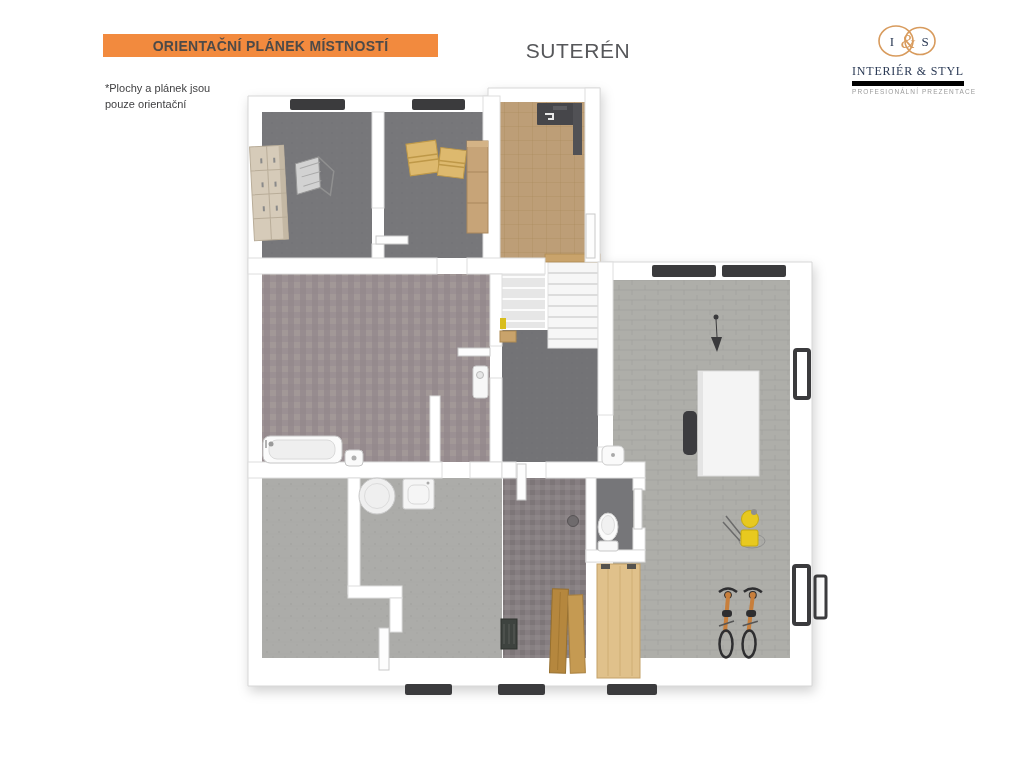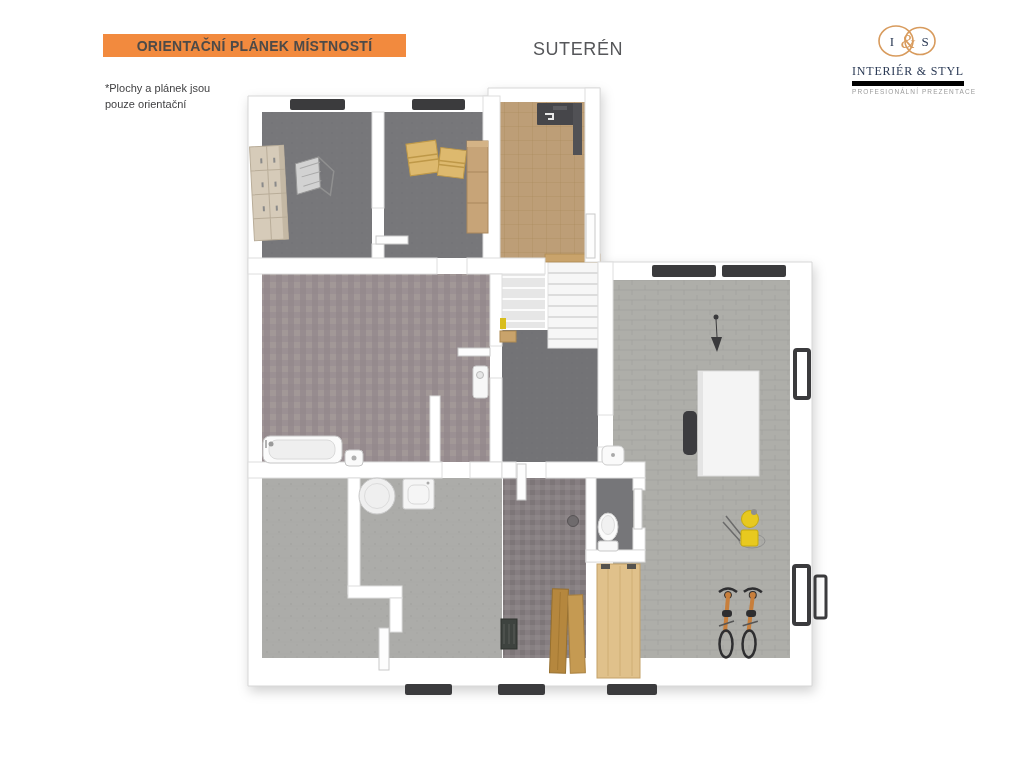--- a/index.html
+++ b/index.html
@@ -1,22 +1,22 @@
 <!DOCTYPE html>
 <html><head>
 <meta charset="utf-8">
 <style>
   html,body{margin:0;padding:0;background:#ffffff;}
   body{width:1024px;height:768px;position:relative;overflow:hidden;
        font-family:"Liberation Sans", sans-serif;}
-  .banner{position:absolute;left:103px;top:34px;width:303px;height:23px;
+  .banner{position:absolute;left:103px;top:34px;width:335px;height:23px;
           background:#F28A3E;display:flex;align-items:center;justify-content:center;
           font-size:14px;font-weight:bold;letter-spacing:.3px;color:#4D4A48;}
   .floor-title{position:absolute;left:478px;top:39px;width:200px;text-align:center;
-          font-size:18px;color:#56575A;letter-spacing:.6px;}
+          font-size:21px;color:#56575A;letter-spacing:.6px;}
   .disclaimer{position:absolute;left:105px;top:81px;font-size:11px;color:#3F3F41;
           line-height:1.45;}
   .logo{position:absolute;left:852px;top:18px;width:112px;text-align:center;}
   .logo .rings{display:block;margin:0 auto;}
   .logo .name{font-family:"Liberation Serif", serif;font-size:12px;color:#2B3A55;
           letter-spacing:.8px;border-bottom:5px solid #000000;padding-bottom:2px;
           white-space:nowrap;}
   .logo .tagline{font-size:6.5px;color:#9B9B9B;letter-spacing:1.1px;margin-top:2px;
           white-space:nowrap;}
   svg text{font-family:"Liberation Serif", serif;}

